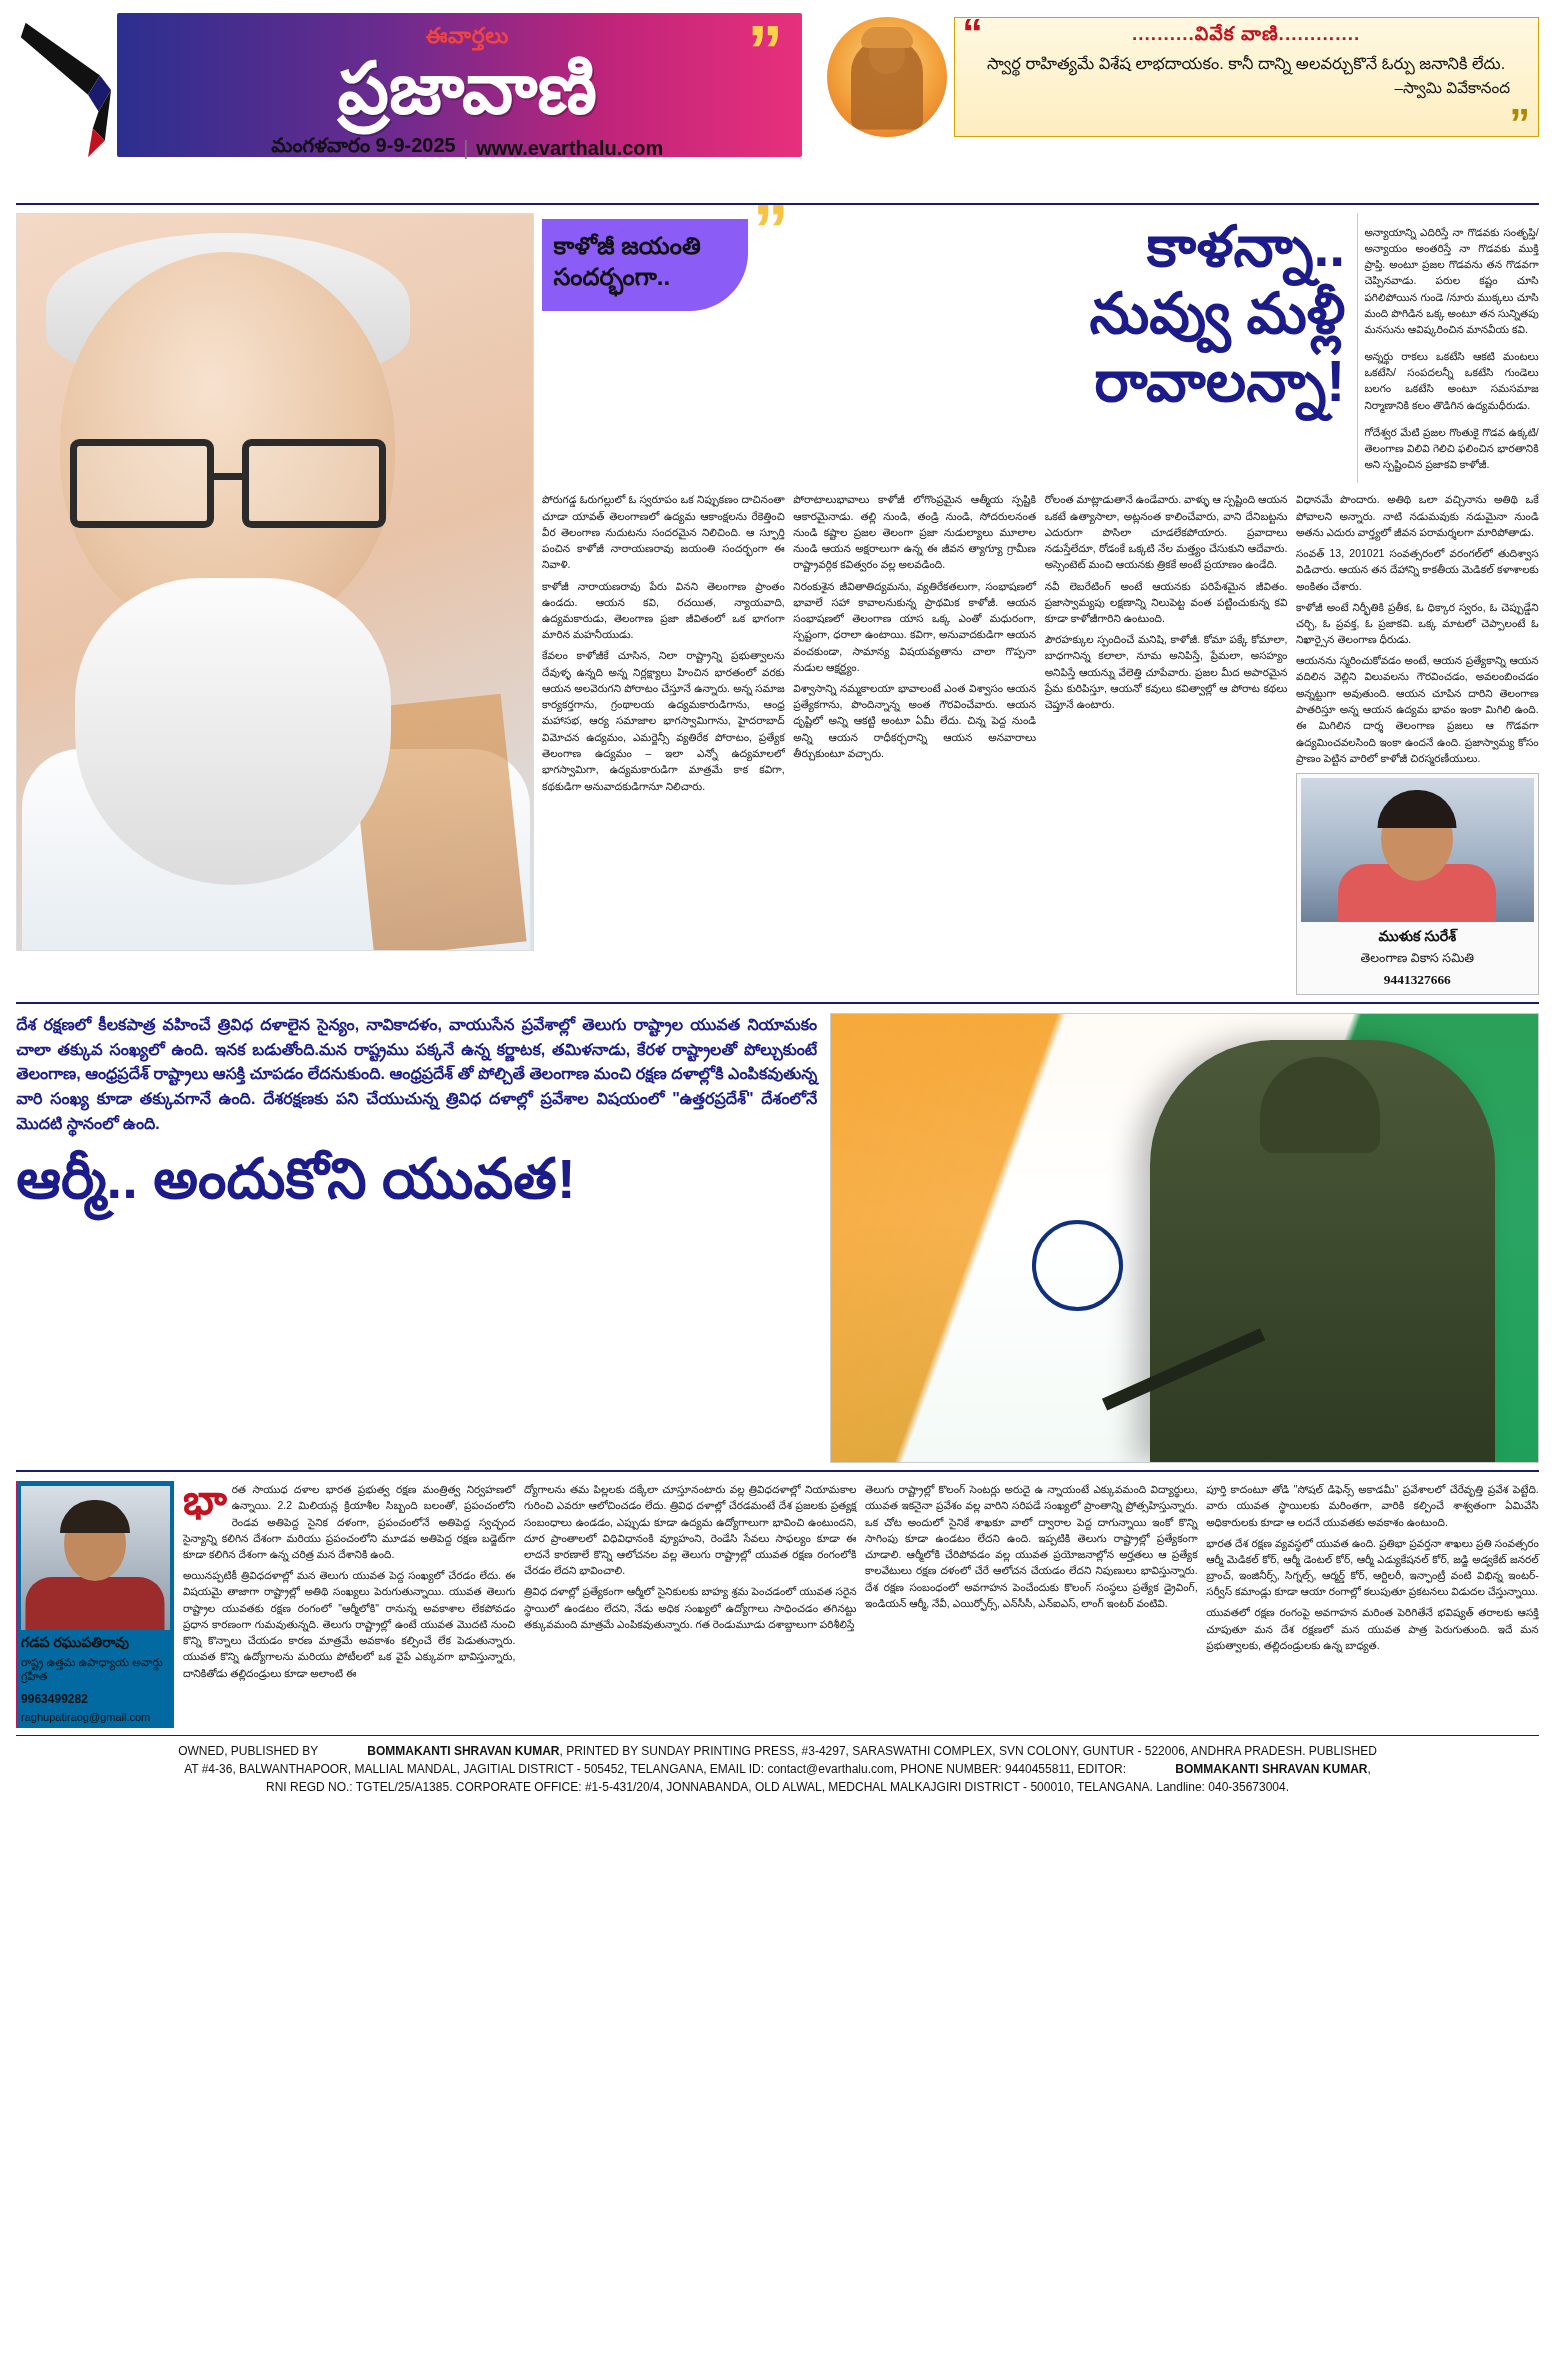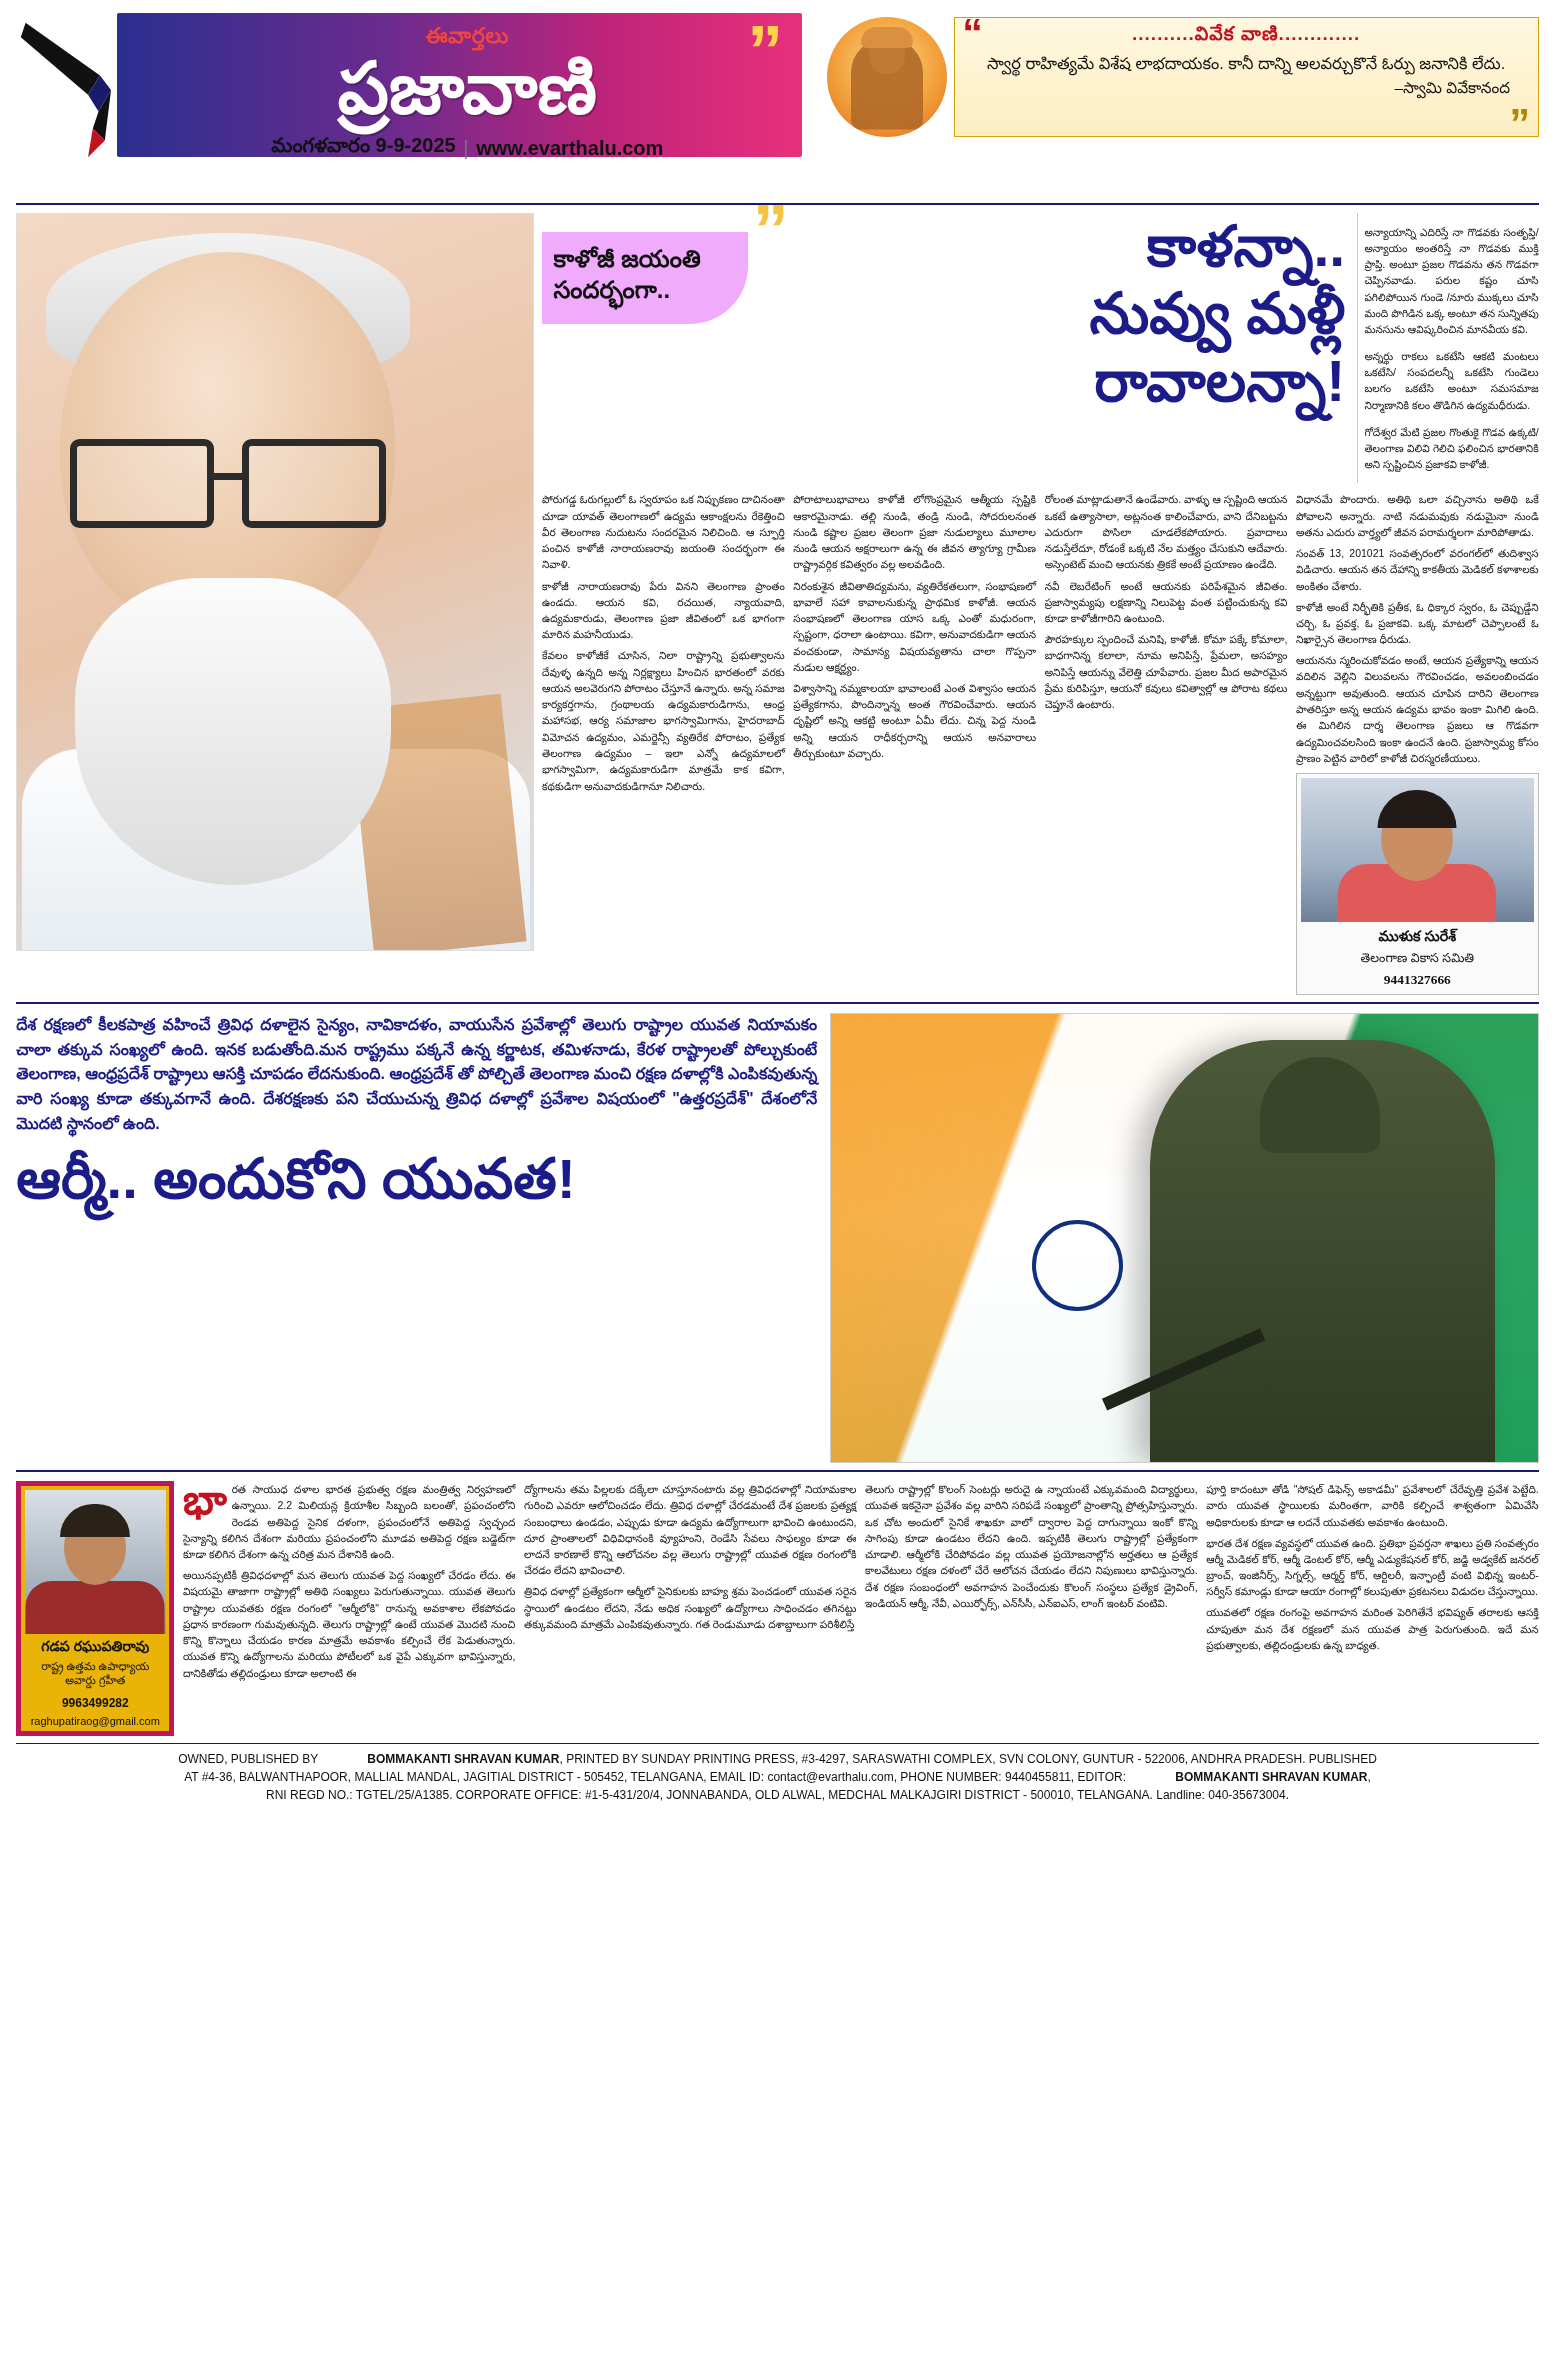--- a/index.html
+++ b/index.html
@@ -232,28 +232,28 @@
     display: flex;
     flex-direction: column;
   }
   .hero-headline-row {
     display: flex;
     gap: 6.7px;
     align-items: flex-start;
   }
   .occasion-badge {
     flex: 0 0 206px;
-    background: #f0abfc;
+    background: #8b5cf6;
     border-radius: 0 0 58px 0;
     padding: 10.5px 11.5px 19px 11.5px;
     font-size: 24px;
     font-weight: bold;
     color: #111;
     line-height: 1.3;
-    margin-top: 19px;
+    margin-top: 6px;
     position: relative;
   }
   .headline-wrap {
     flex: 1;
     position: relative;
     padding-left: 4.8px;
   }
   .hl-quote {
     position: absolute;
     left: -1.9px; top: -3.8px;
@@ -389,24 +389,24 @@
     transform: rotate(-24deg);
   }
 
   .army-body {
     display: flex;
     gap: 8.6px;
     margin-top: 8.6px;
   }
   .author-card {
     flex: 0 0 158px;
-    border: 5px solid #be185d;
+    border: 1px solid #be185d;
     padding: 3.8px;
-    text-align: center;
-    background: #eab308;
+    text-align: left;
+    background: #0369a1;
     height: fit-content;
   }
   .author-card .ph {
     width: 100%; height: 144px;
     background: linear-gradient(180deg,#d9dfe6,#8d9aa8);
     position: relative; overflow:hidden;
   }
   .ac-face { position:absolute; left:50%; top:21px; transform:translateX(-50%);
     width: 62px; height: 74px; border-radius:50%; background:#c08a5e; }
   .ac-hair { position:absolute; left:50%; top:14.4px; transform:translateX(-50%);

